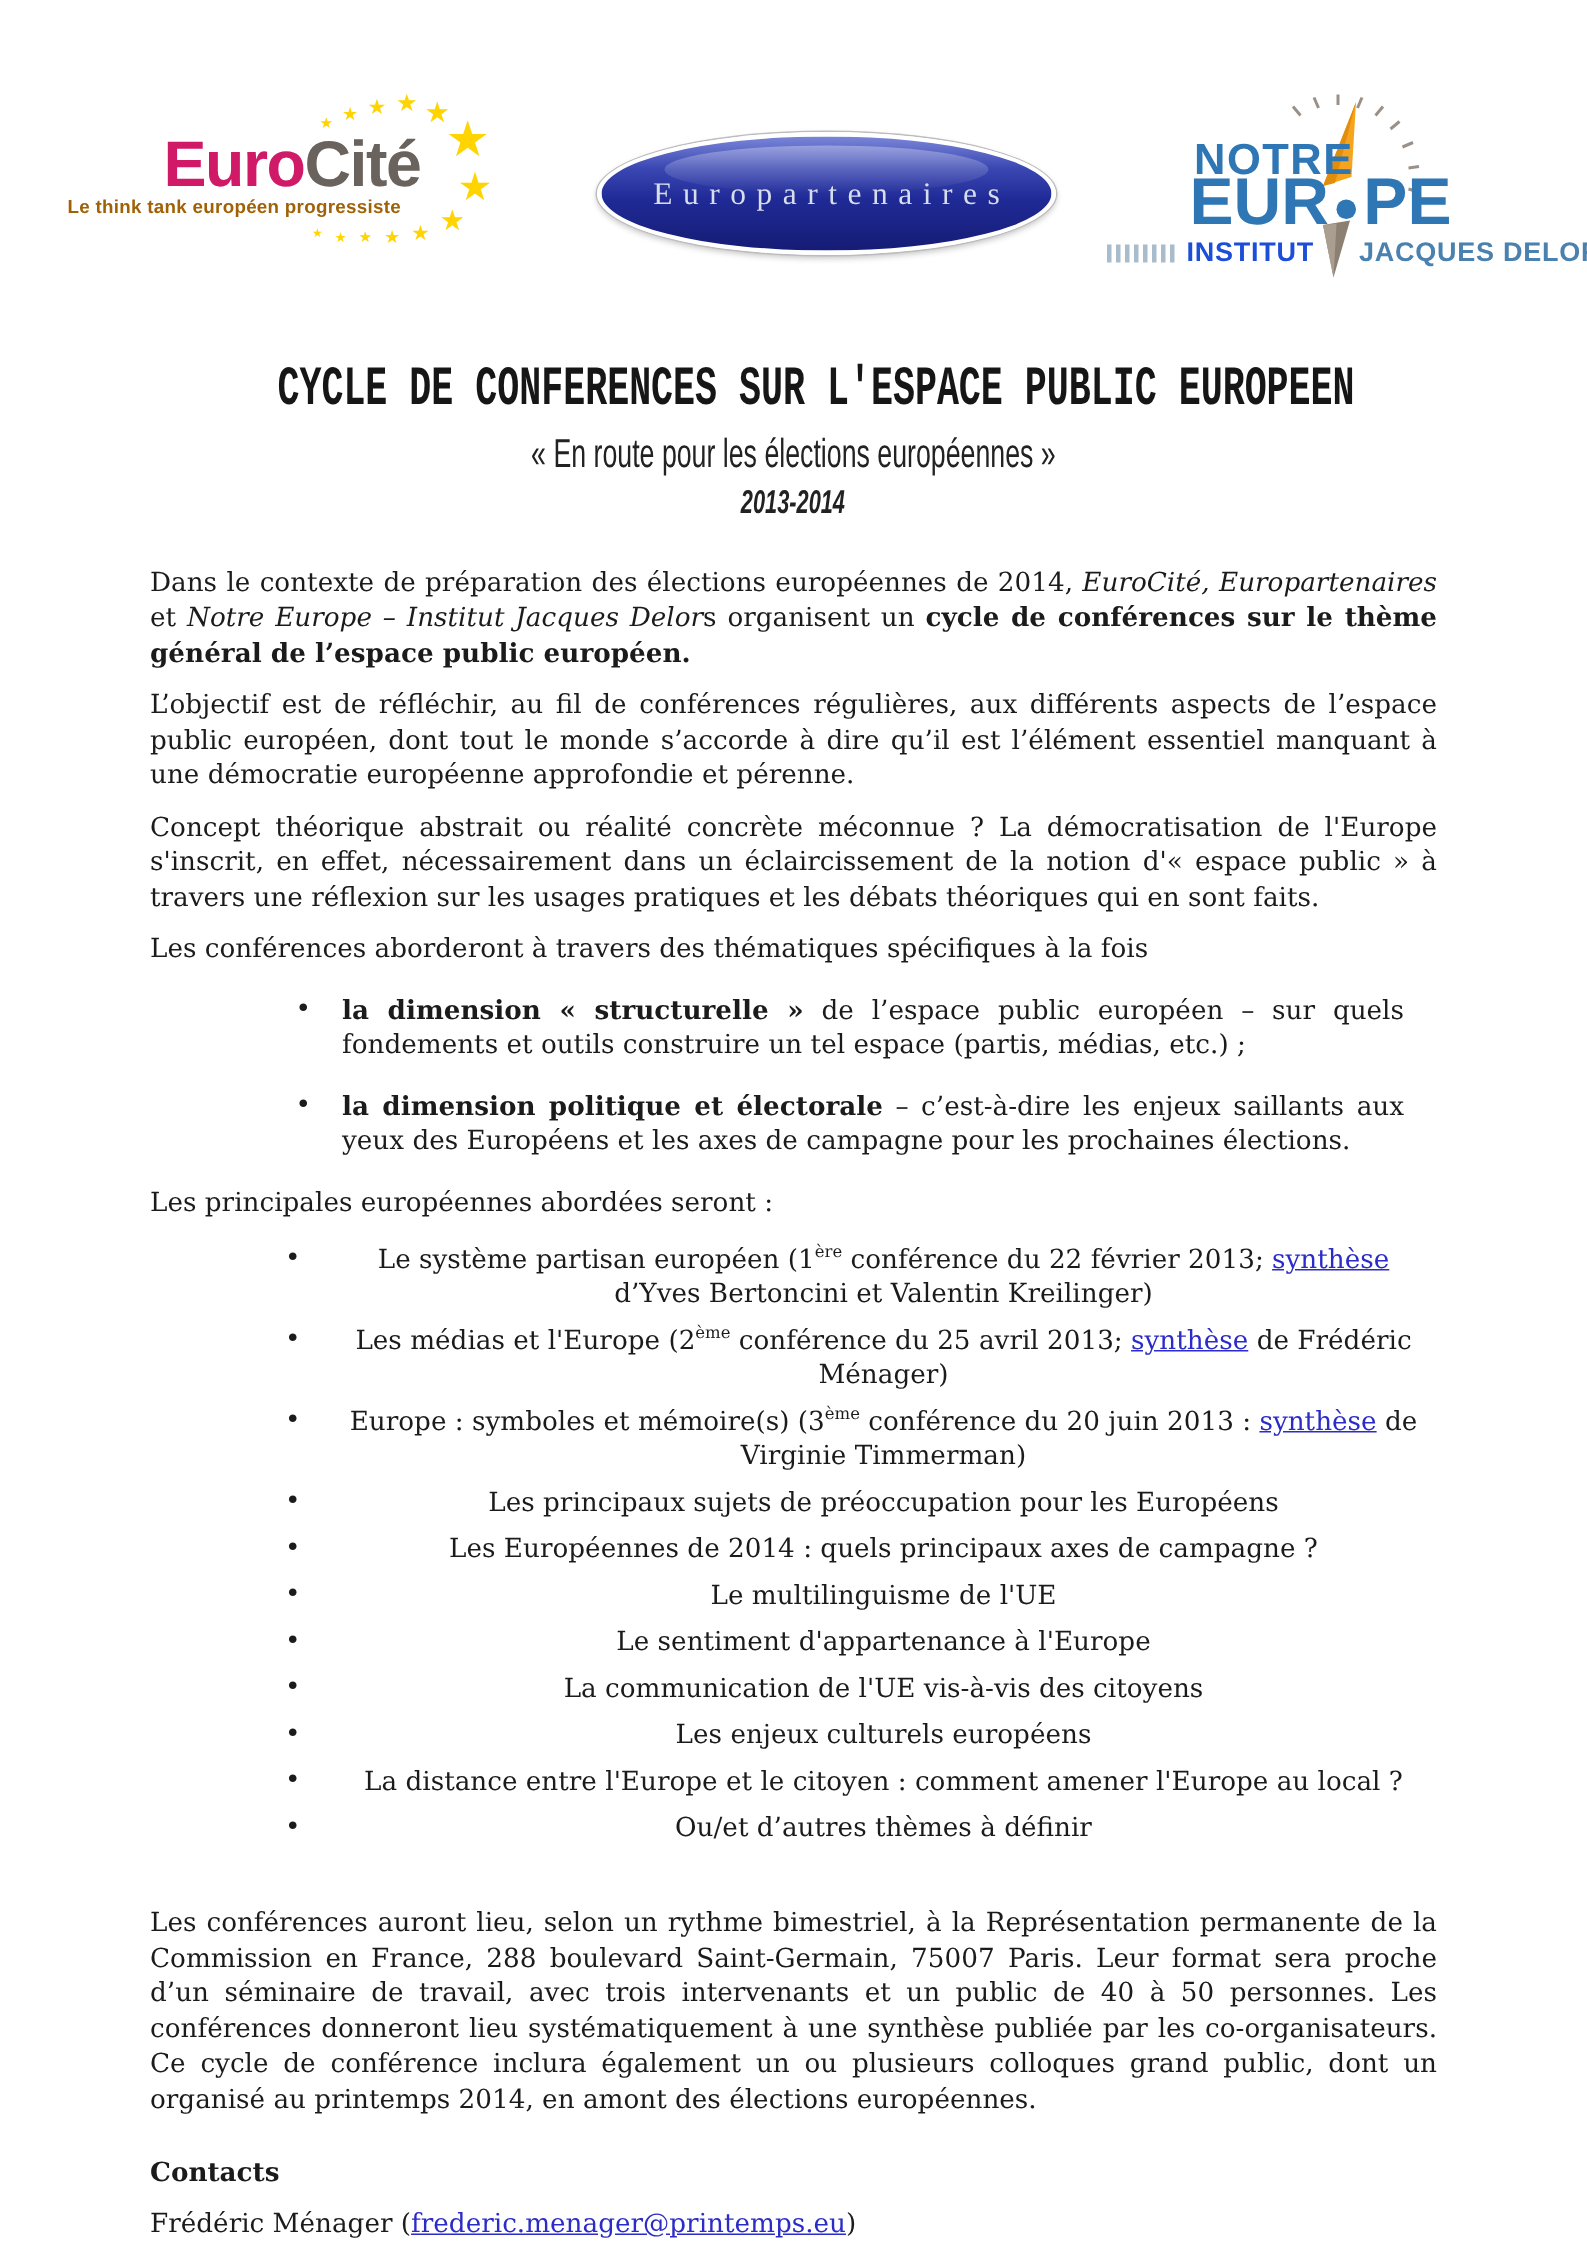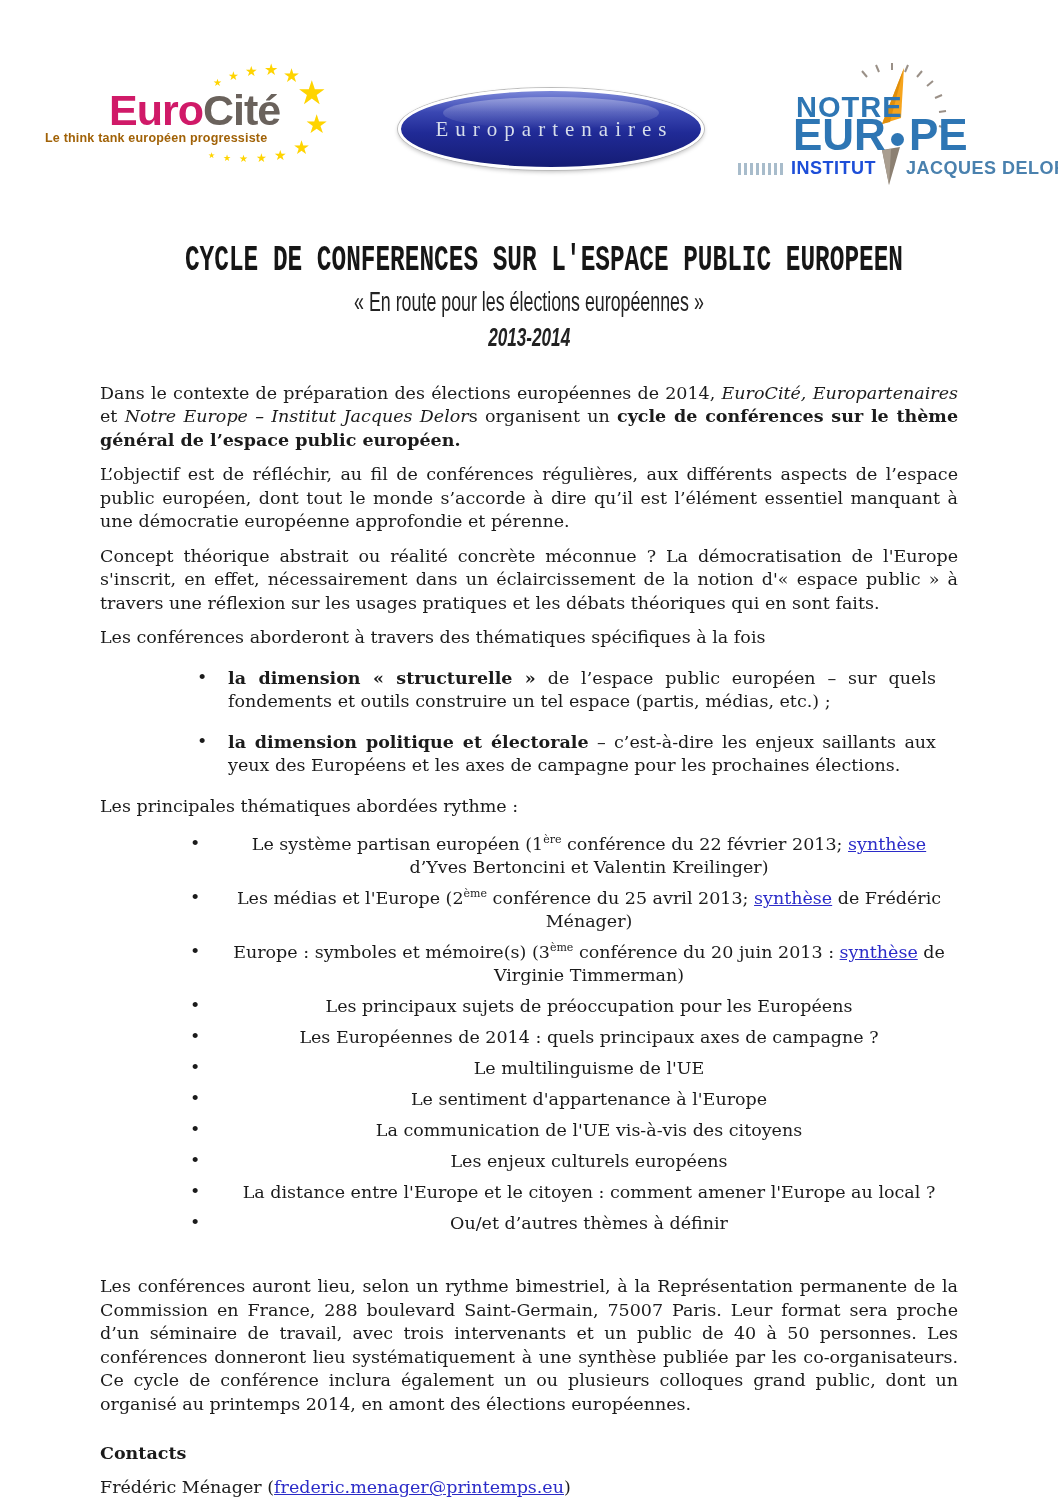--- a/index.html
+++ b/index.html
@@ -61,21 +61,21 @@
   .ne-bars i { display:block; width:3px; height:12px; background:#A8BCCB; }
   .ne-institut { font-size:18px; font-weight:bold; color:#1d4ed8; letter-spacing:.5px; }
   .ne-delors { font-size:18px; font-weight:bold; color:#4A81AE; letter-spacing:.5px; margin-left:30px; }
   .ne-needle { position:absolute; left:100px; top:0; }
 
   
   .title-wrap { text-align:center; margin-top:55px; font-family:"Liberation Sans", sans-serif; }
   .cond { display:inline-block; transform:scaleX(.66); transform-origin:center; white-space:nowrap; }
   .doc-title { font-size:37px; font-weight:bold; color:#161616; margin:0; line-height:1.1;font-family:Liberation Mono, monospace; }
   .doc-subtitle { font-size:27px; font-weight:normal; color:#222; margin:7px 0 0; line-height:1.1; }
-  .doc-years { font-size:26px; font-weight:bold; font-style:italic; color:#222; margin:6px 0 0; line-height:1.1; }
+  .doc-years { font-size:22px; font-weight:bold; font-style:italic; color:#222; margin:6px 0 0; line-height:1.1; }
 
   
   main { padding:0 100px; }
   .body-p { font-size:17.5px; line-height:23.5px; text-align:justify; margin:11px 0; }
   .first-p { margin-top:30px; }
   .it { font-style:italic; }
   .bd { font-weight:bold; }
   a.link { color:#2B2BC8; text-decoration:underline; }
   sup { font-size:11px; line-height:0; }
 
@@ -181,21 +181,21 @@
 
     <p class="body-p">Concept théorique abstrait ou réalité concrète méconnue ? La démocratisation de l'Europe s'inscrit, en effet, nécessairement dans un éclaircissement de la notion d'« espace public » à travers une réflexion sur les usages pratiques et les débats théoriques qui en sont faits.</p>
 
     <p class="body-p">Les conférences aborderont à travers des thématiques spécifiques à la fois</p>
 
     <ul class="dimensions">
       <li><span class="bd">la dimension « structurelle »</span><span> de l’espace public européen – sur quels fondements et outils construire un tel espace (partis, médias, etc.) ;</span></li>
       <li><span class="bd">la dimension politique et électorale</span><span> – c’est-à-dire les enjeux saillants aux yeux des Européens et les axes de campagne pour les prochaines élections.</span></li>
     </ul>
 
-    <p class="body-p">Les principales thématiques abordées rythme :</p>
+    <p class="body-p">Les principales européennes abordées seront :</p>
 
     <ul class="themes">
       <li><span>Le système partisan européen (1</span><sup>ère</sup><span> conférence du 22 février 2013; </span><a href="#" class="link">synthèse</a><span> d’Yves Bertoncini et Valentin Kreilinger)</span></li>
       <li><span>Les médias et l'Europe (2</span><sup>ème</sup><span> conférence du 25 avril 2013; </span><a href="#" class="link">synthèse</a><span> de Frédéric Ménager)</span></li>
       <li><span>Europe : symboles et mémoire(s) (3</span><sup>ème</sup><span> conférence du 20 juin 2013 : </span><a href="#" class="link">synthèse</a><span> de Virginie Timmerman)</span></li>
       <li><span>Les principaux sujets de préoccupation pour les Européens</span></li>
       <li><span>Les Européennes de 2014 : quels principaux axes de campagne ?</span></li>
       <li><span>Le multilinguisme de l'UE</span></li>
       <li><span>Le sentiment d'appartenance à l'Europe</span></li>
       <li><span>La communication de l'UE vis-à-vis des citoyens</span></li>

